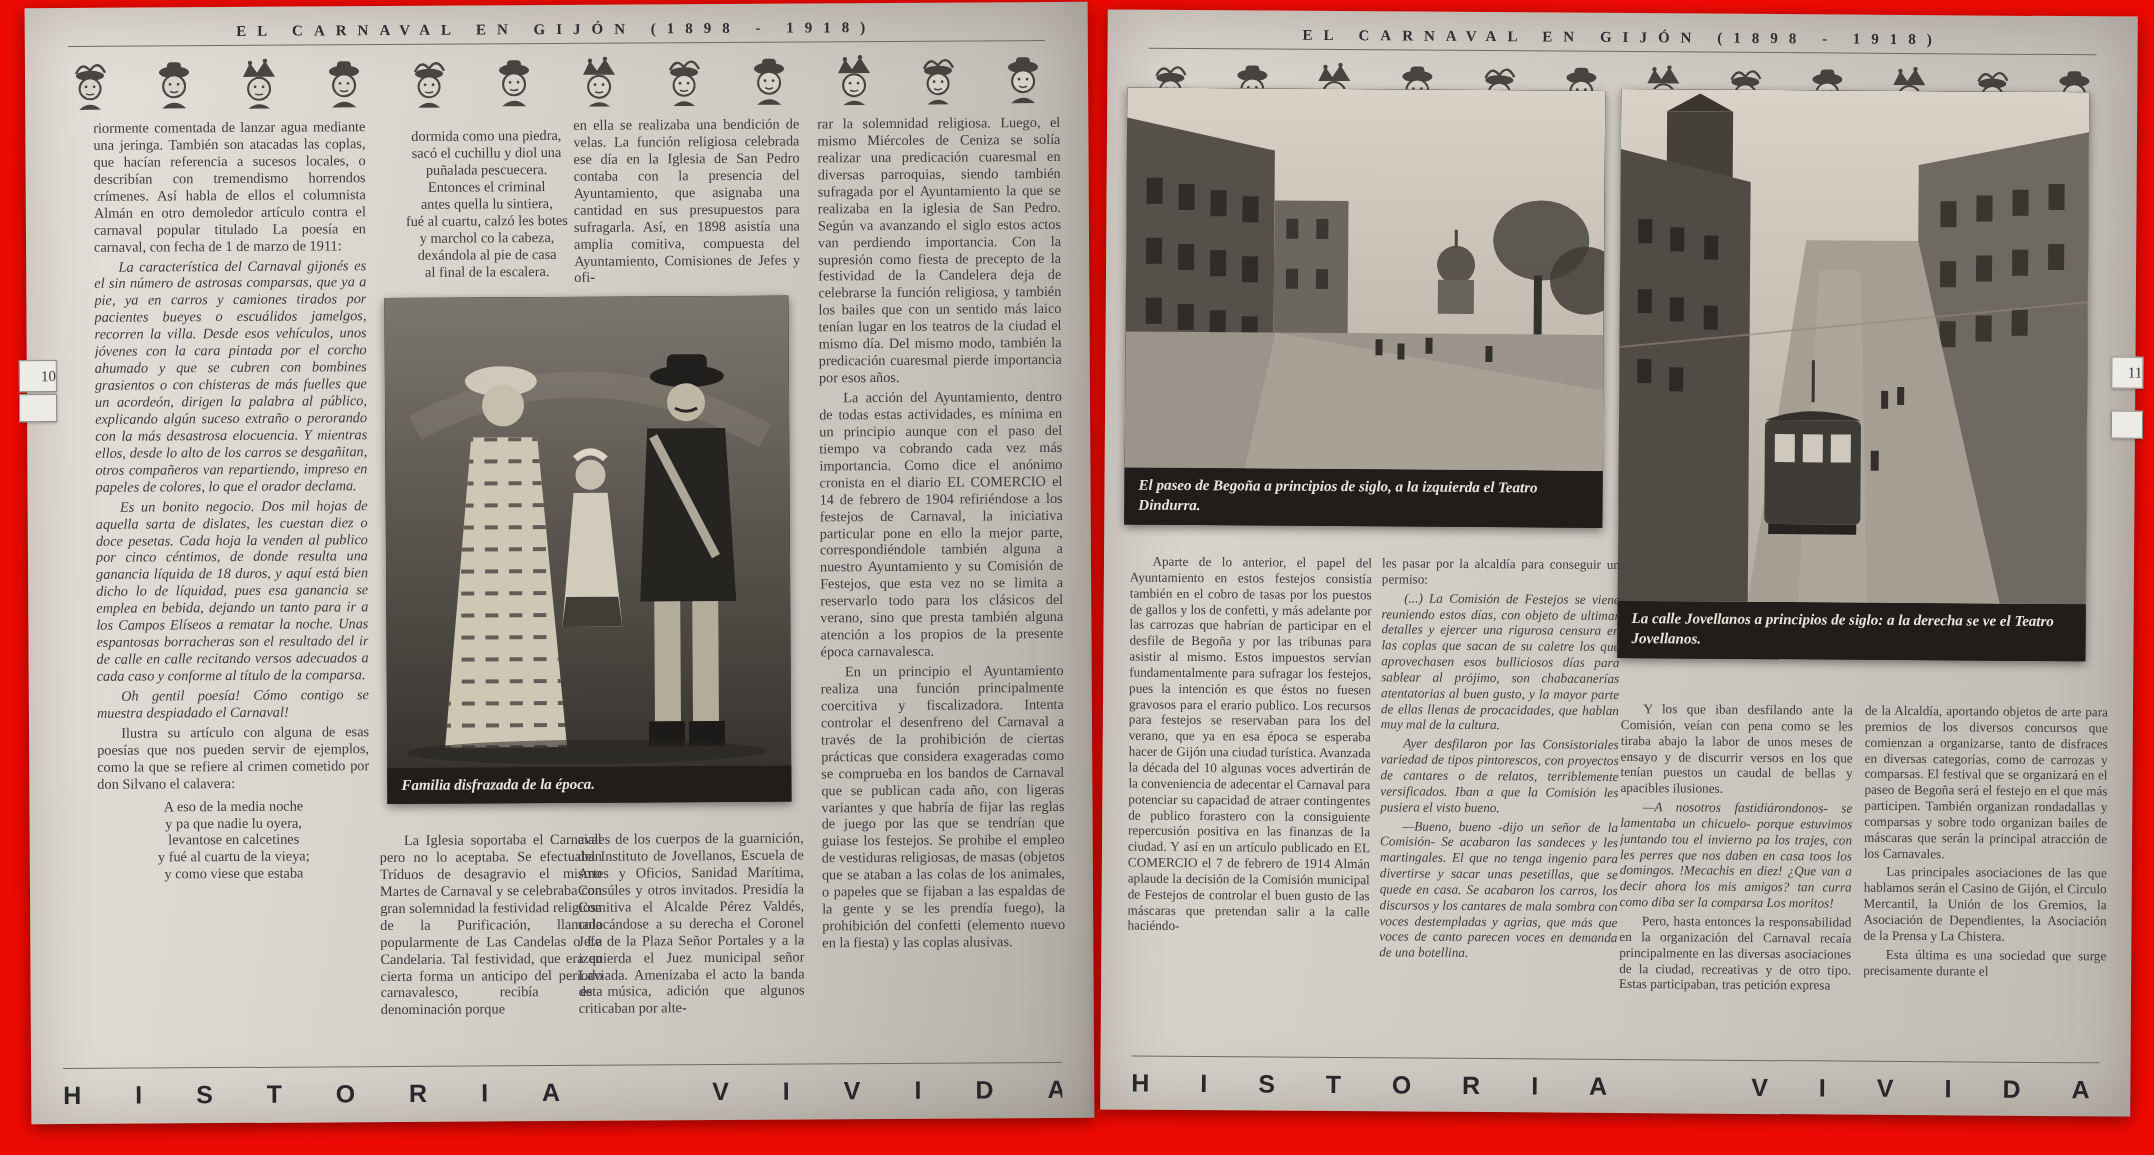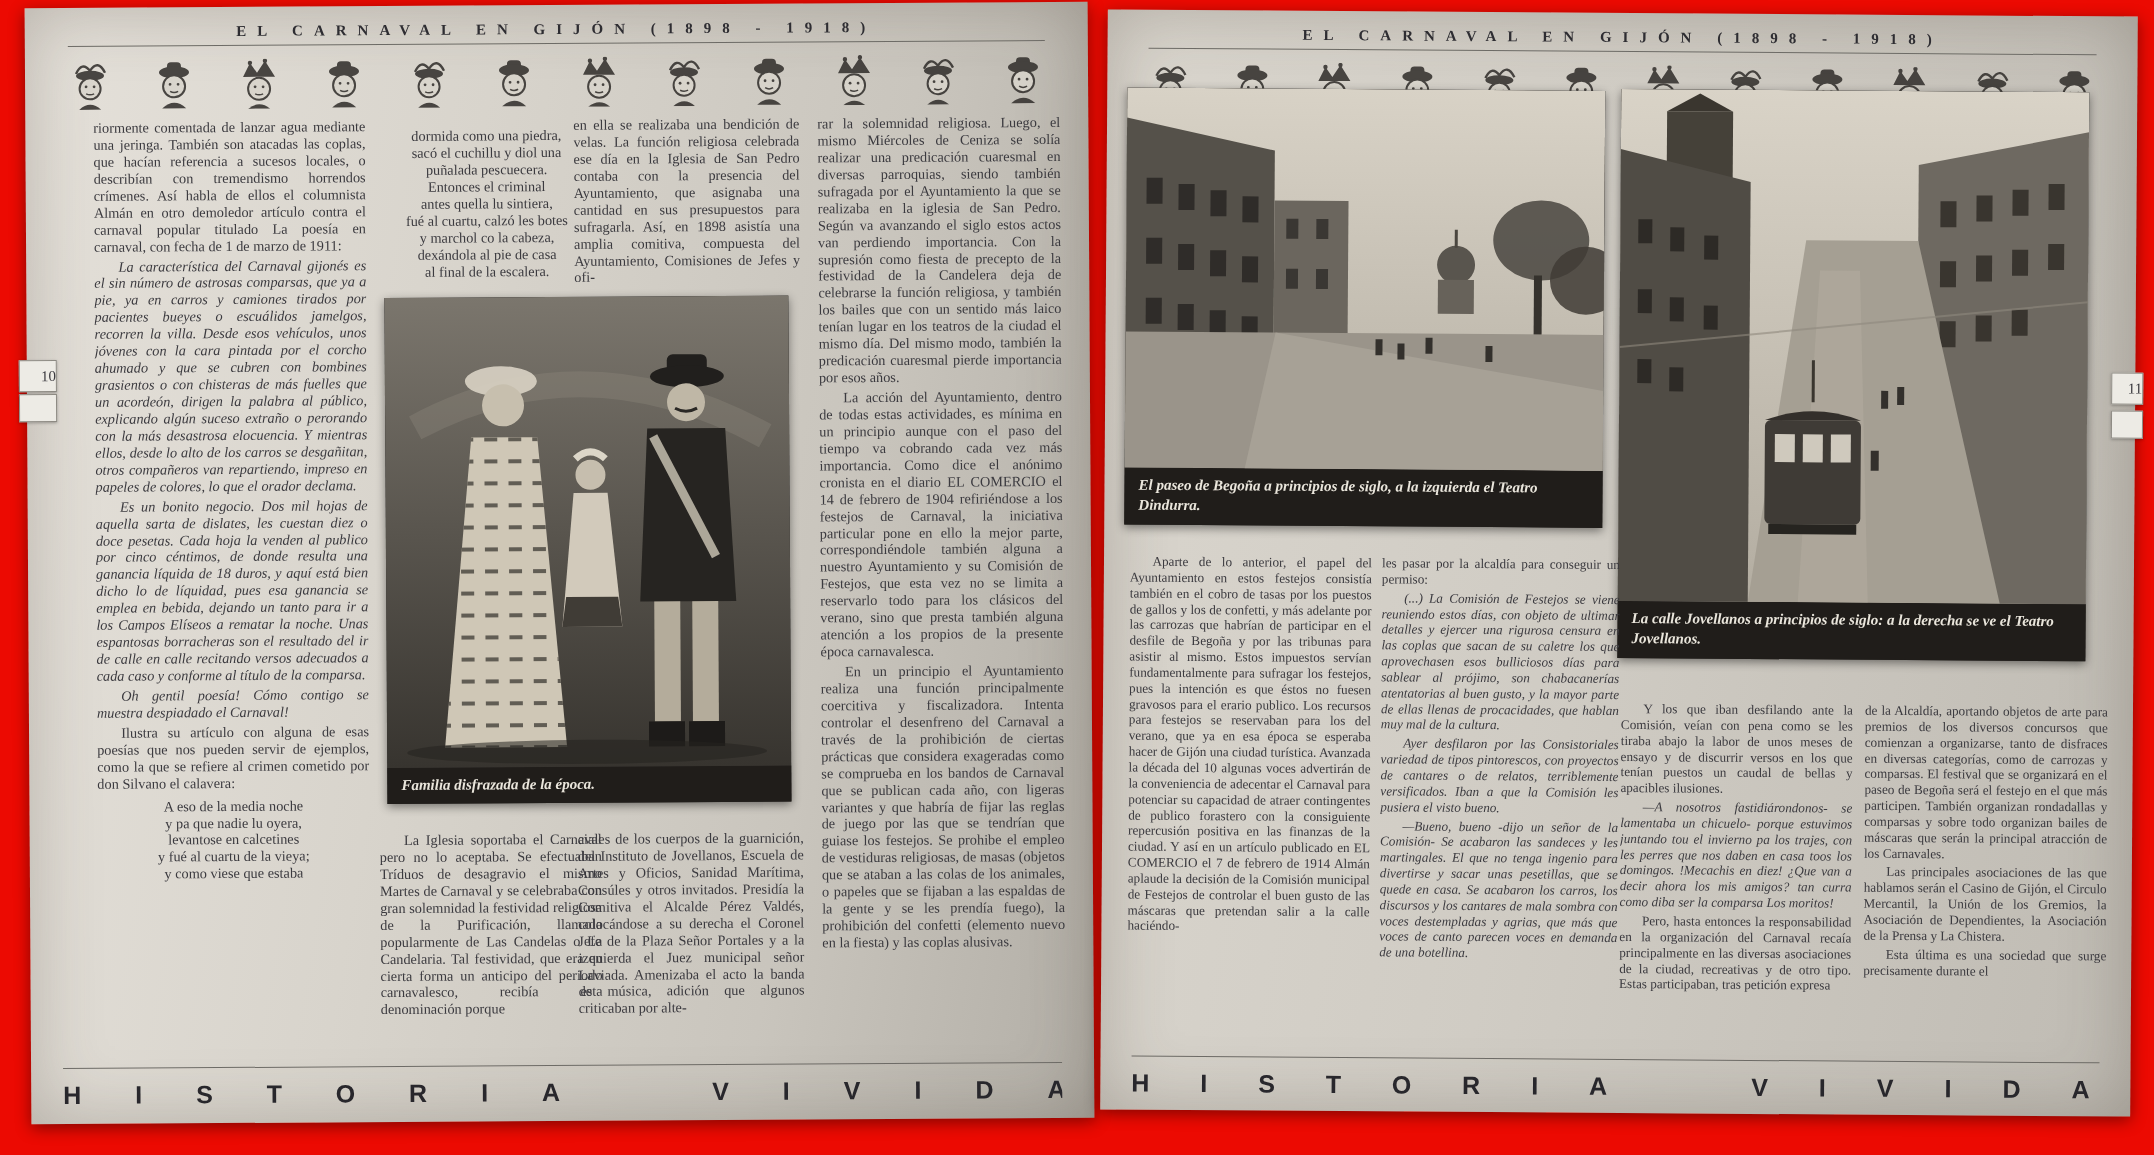--- a/index.html
+++ b/index.html
@@ -75,21 +75,21 @@
   #photo-jovellanos{left:514px;top:76px;width:468px;}
 
   .tab{
     position:absolute;width:36px;height:30px;
     background:#edebe5;border:1px solid #8d8a83;
     font-size:15px;color:#3b3a3f;text-align:right;line-height:30px;
     box-shadow:0 1px 3px rgba(0,0,0,.3);
   }
   #left-page .tab{left:-8px;top:352px;}
   #left-page .tab2{top:386px;height:26px;}
-  #right-page .tab{right:-8px;top:356px;width:30px;}
+  #right-page .tab{right:-8px;top:340px;width:30px;}
   #right-page .tab2{top:394px;height:26px;}
 
   .footer{
     position:absolute;left:3%;width:94%;
     border-top:1px solid #6d6b66;padding-top:12px;
     color:#28272c;font-family:"Liberation Sans", sans-serif;
     font-size:25px;font-weight:bold;
     white-space:nowrap;overflow:hidden;
   }
   #left-page .footer{bottom:14px;letter-spacing:54px;word-spacing:38px;}

